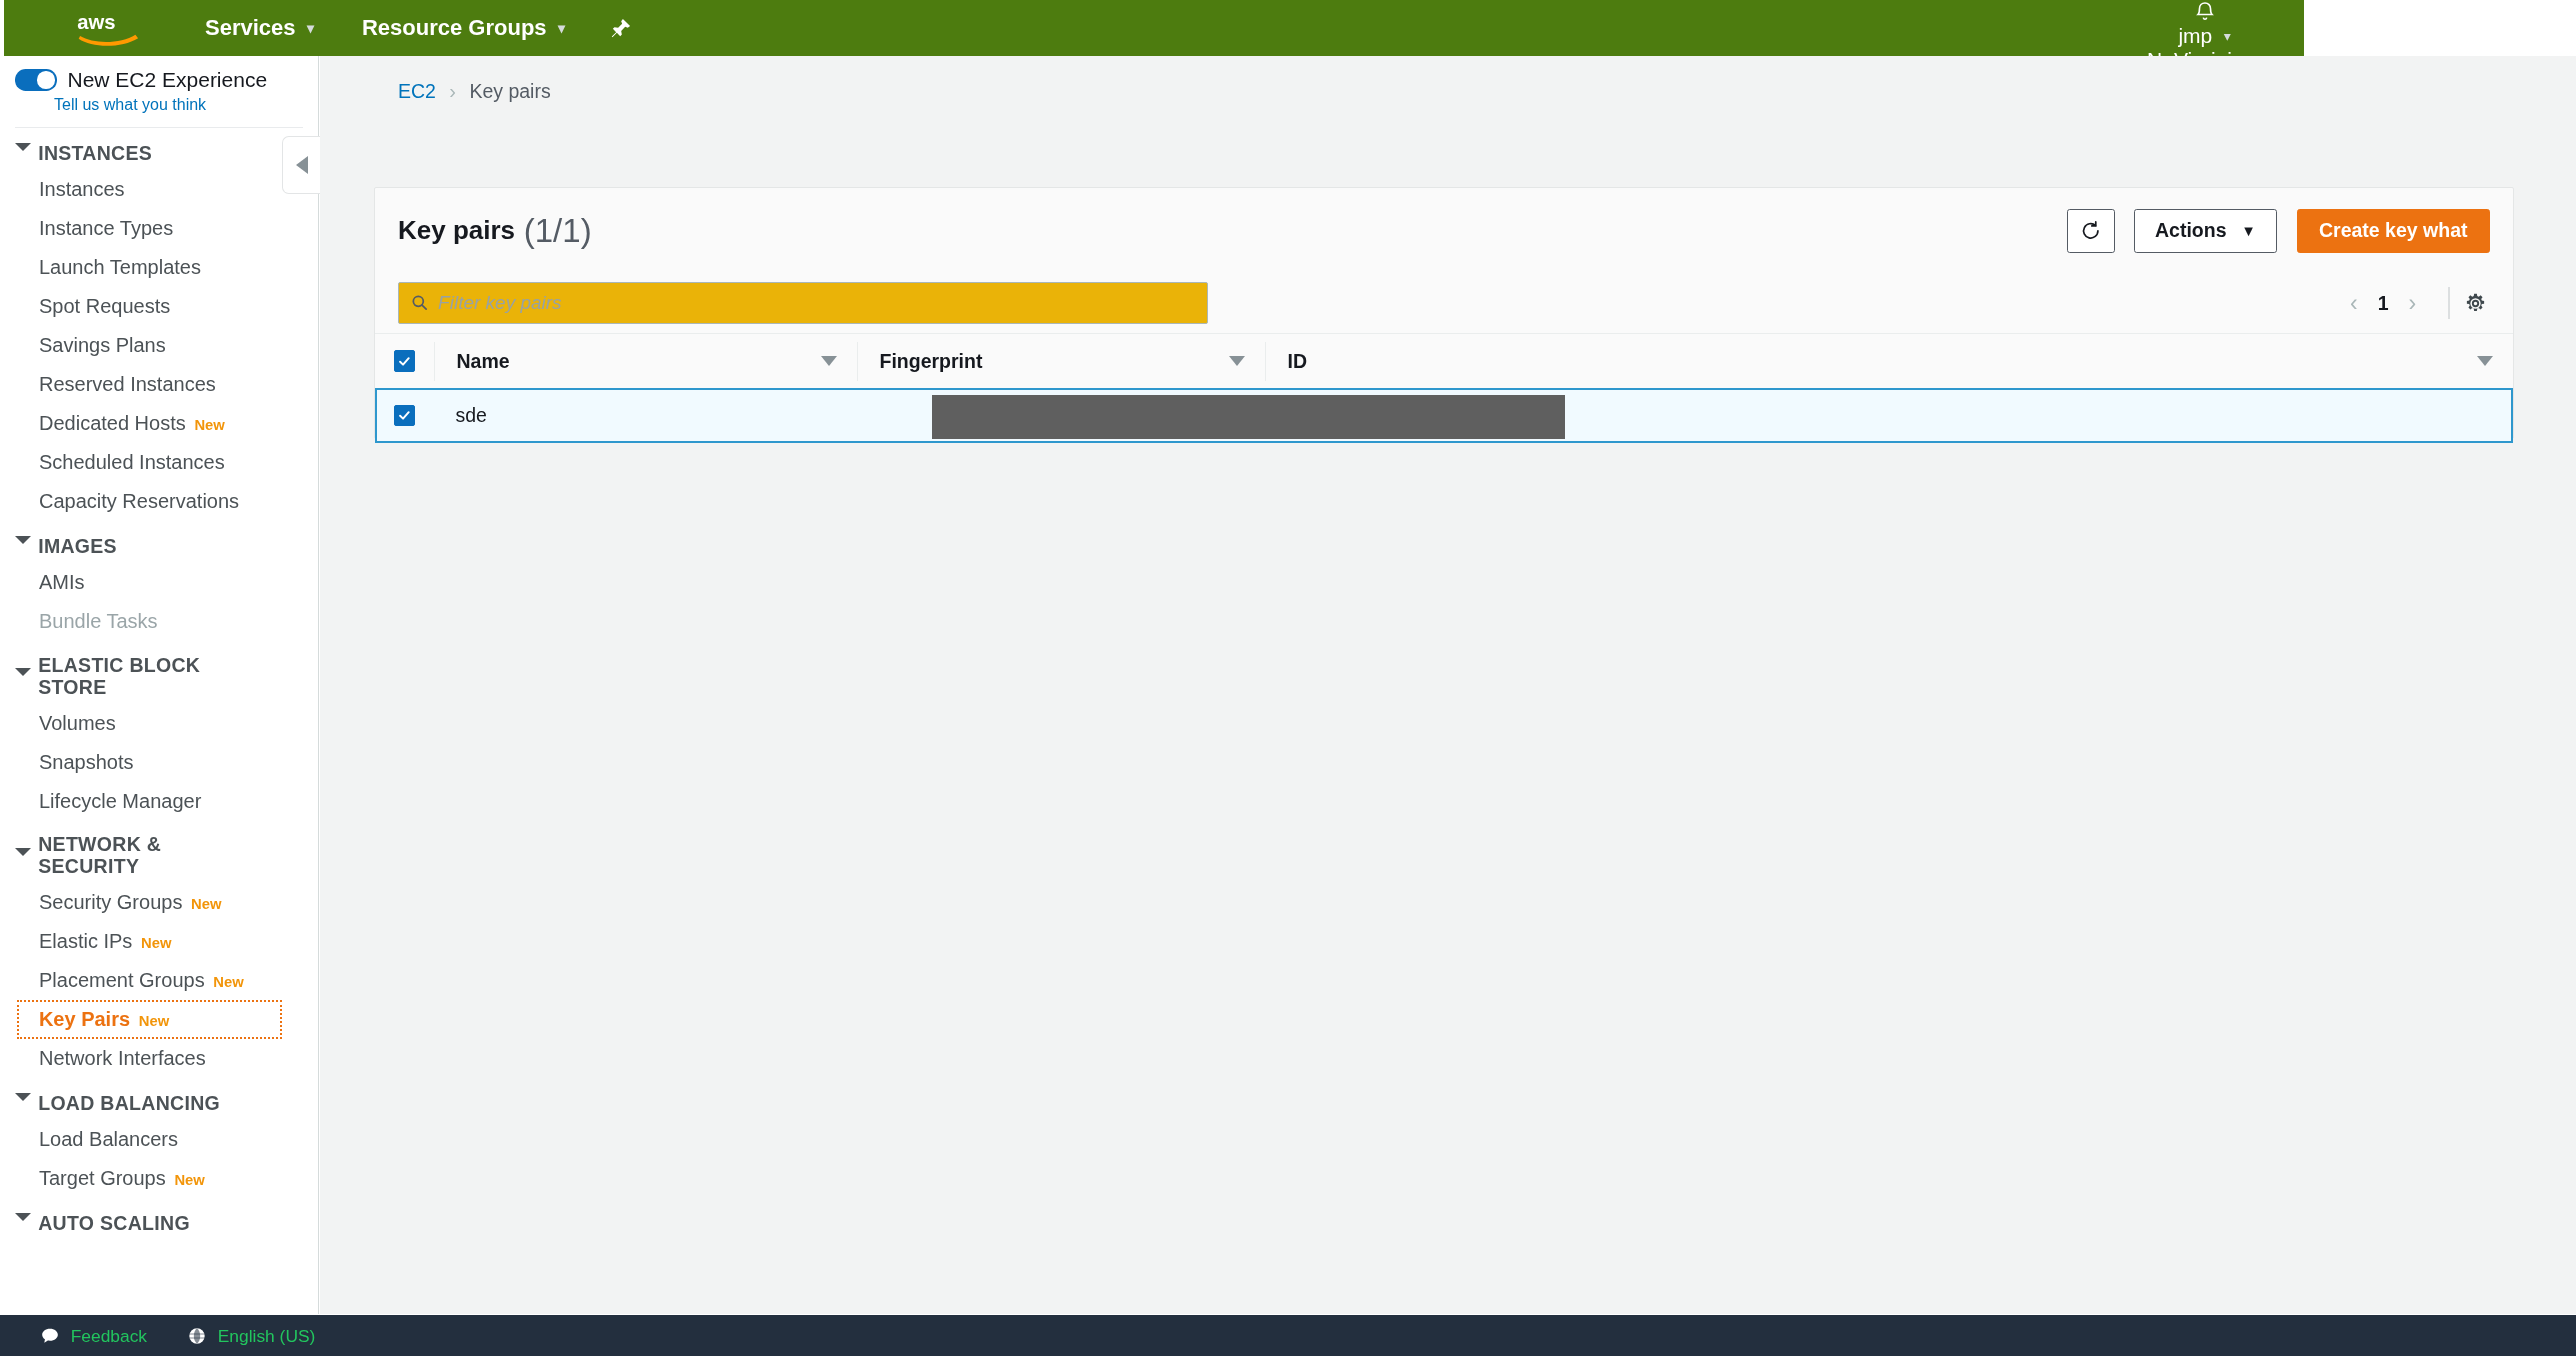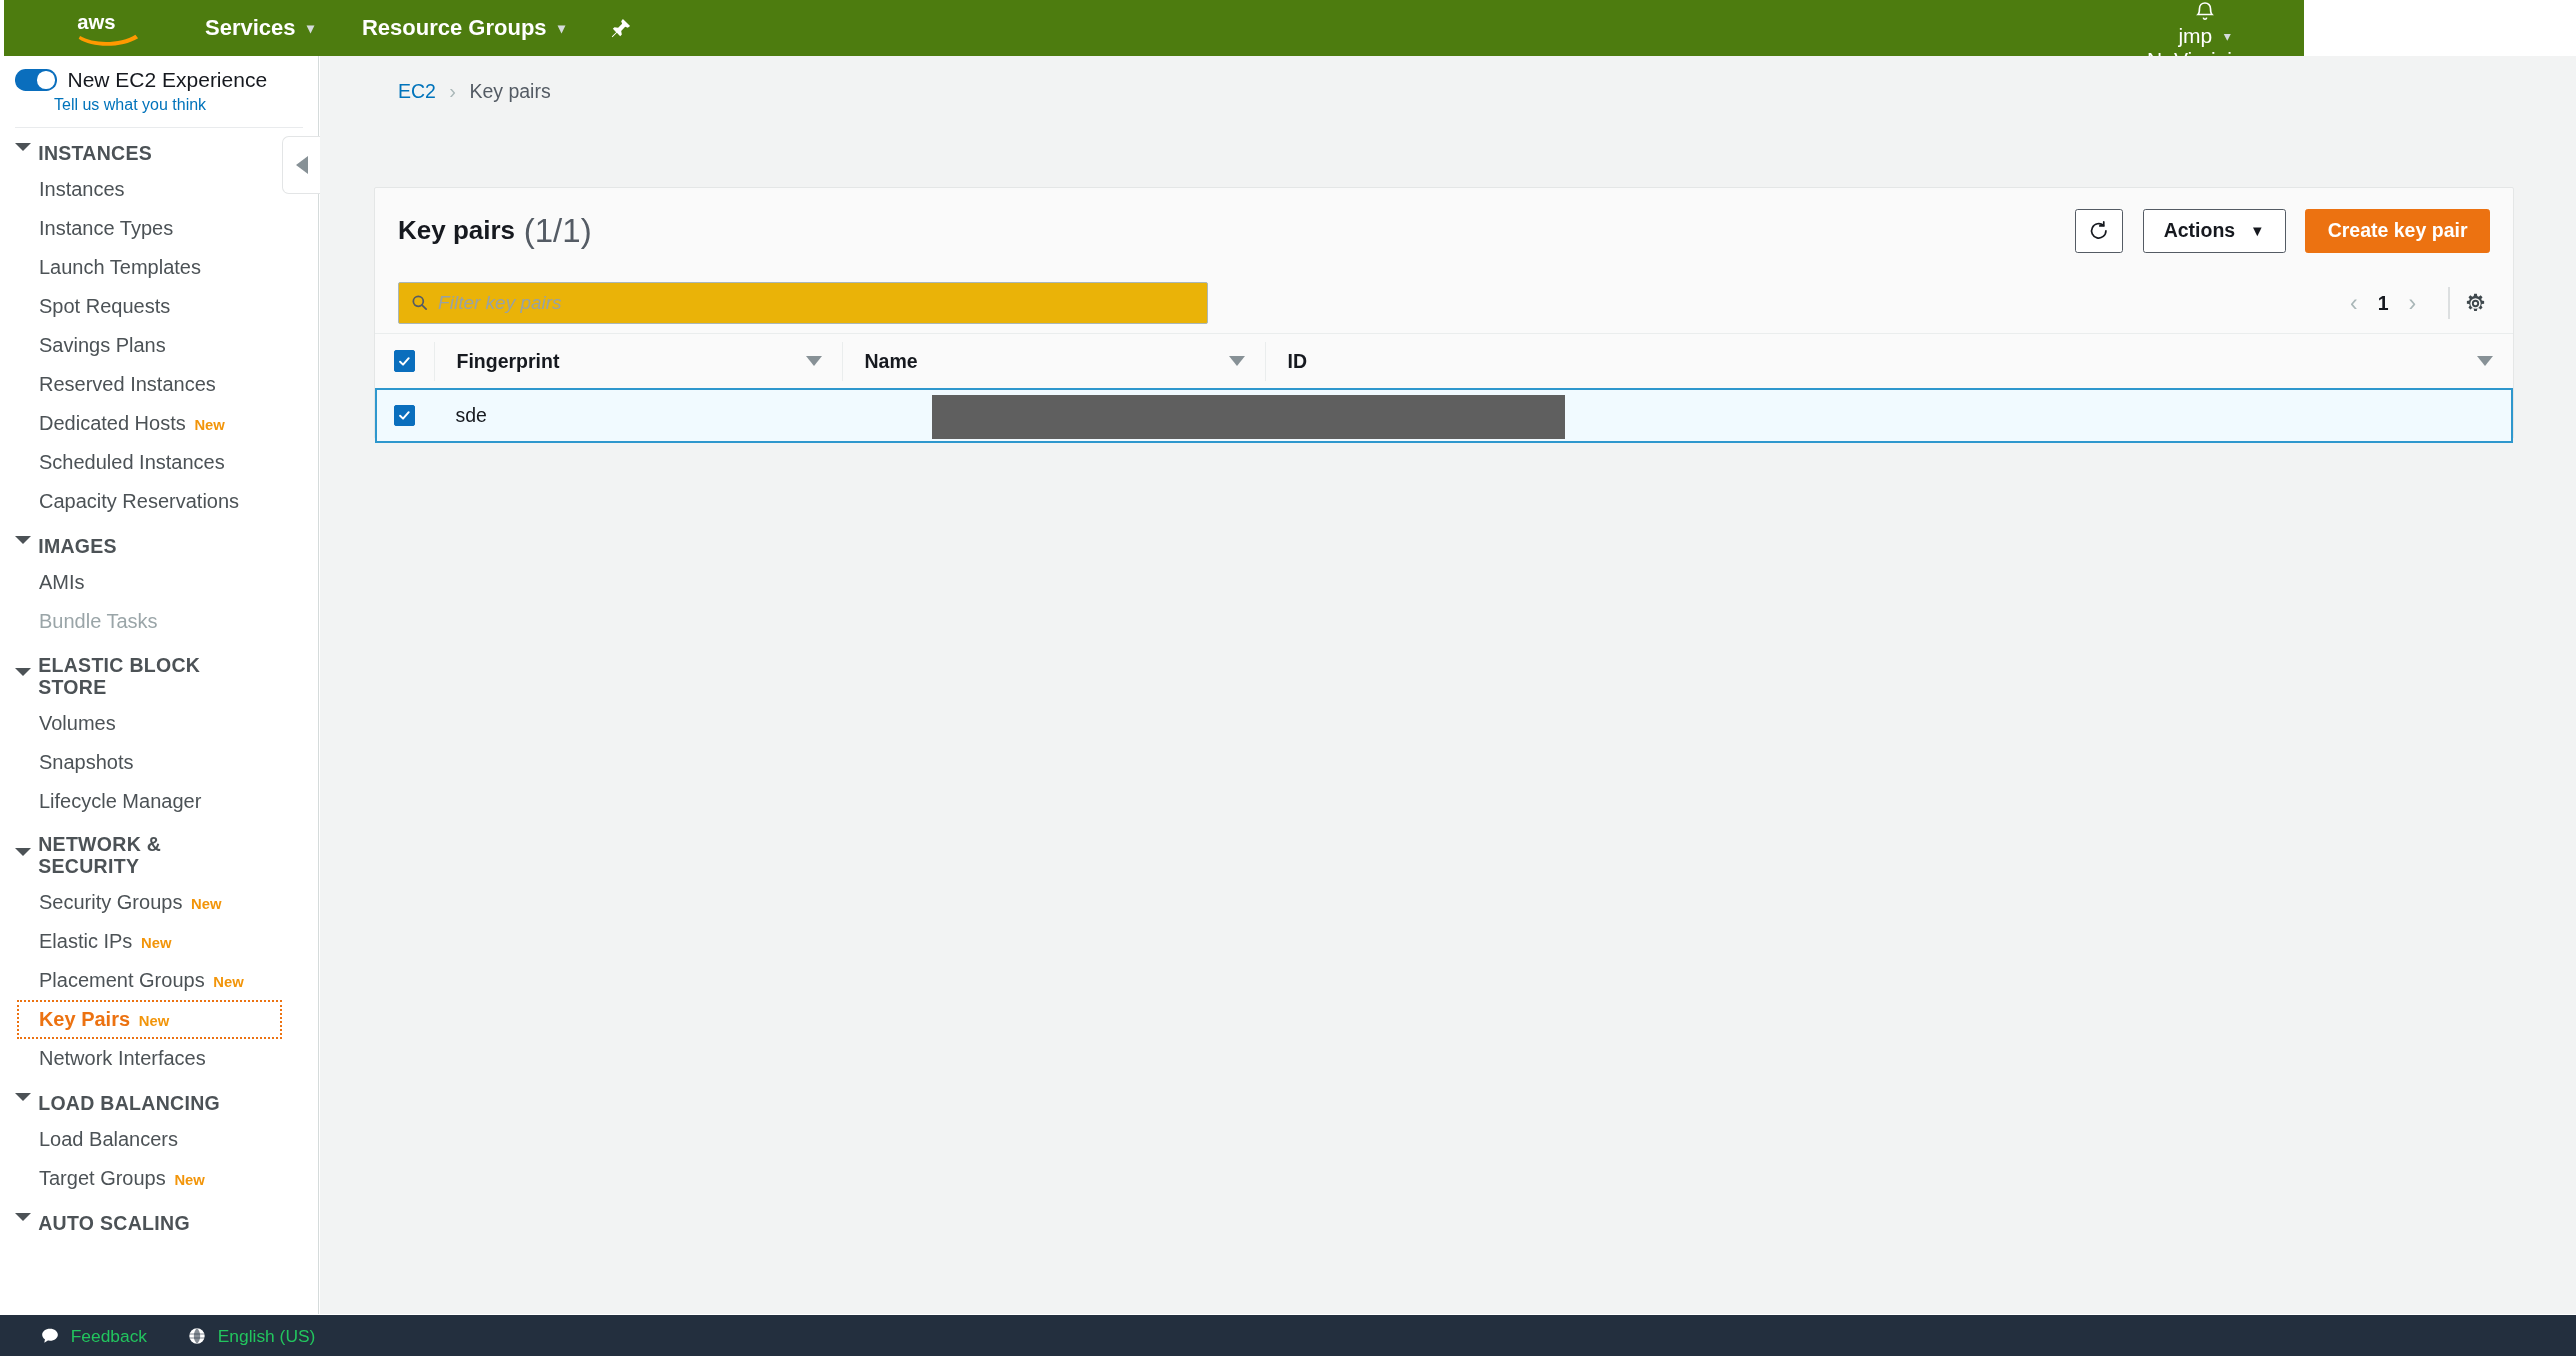--- a/index.html
+++ b/index.html
@@ -372,21 +372,21 @@
           <svg width="21.5" height="21.5" viewBox="0 0 24 24" fill="none" stroke="#16191f" stroke-width="1.9" stroke-linecap="round">
             <path d="M20 12 A8 8 0 1 1 17.3 6.1"></path>
             <path d="M17.6 2.2 L17.6 6.6 L13.2 6.6"></path>
           </svg>
         </div>
         <div class="btn btn-actions">
           <span>Actions</span>
           <span class="caret">▼</span>
         </div>
         <div class="btn btn-primary">
-          <span>Create key pair</span>
+          <span>Create key what</span>
         </div>
       </div>
     </div>
 
     <div id="filterrow">
       <div class="filter-wrap">
         <span>
           <svg width="19" height="19" viewBox="0 0 24 24" fill="none" stroke="#545b64" stroke-width="2.2" stroke-linecap="round">
             <circle cx="10.5" cy="10.5" r="6.3"></circle>
             <path d="M15.2 15.2 L20.4 20.4"></path>
@@ -411,26 +411,26 @@
 
     <div id="table">
       <div class="thead">
         <div class="cell-check">
           <div class="chk">
             <svg width="14.8" height="14.8" viewBox="0 0 24 24" fill="none" stroke="#ffffff" stroke-width="3.2" stroke-linecap="round" stroke-linejoin="round">
               <path d="M5 12.6 L9.8 17.2 L19 6.8"></path>
             </svg>
           </div>
         </div>
+        <div class="th th-name">
+          <span class="th-label">Name</span>
+          <span class="sort-caret"></span>
+        </div>
         <div class="th th-fp">
           <span class="th-label">Fingerprint</span>
-          <span class="sort-caret"></span>
-        </div>
-        <div class="th th-name">
-          <span class="th-label">Name</span>
           <span class="sort-caret"></span>
         </div>
         <div class="th th-id">
           <span class="th-label">ID</span>
           <span class="sort-caret"></span>
         </div>
       </div>
 
       <div class="trow">
         <div class="row-border-l"></div>

